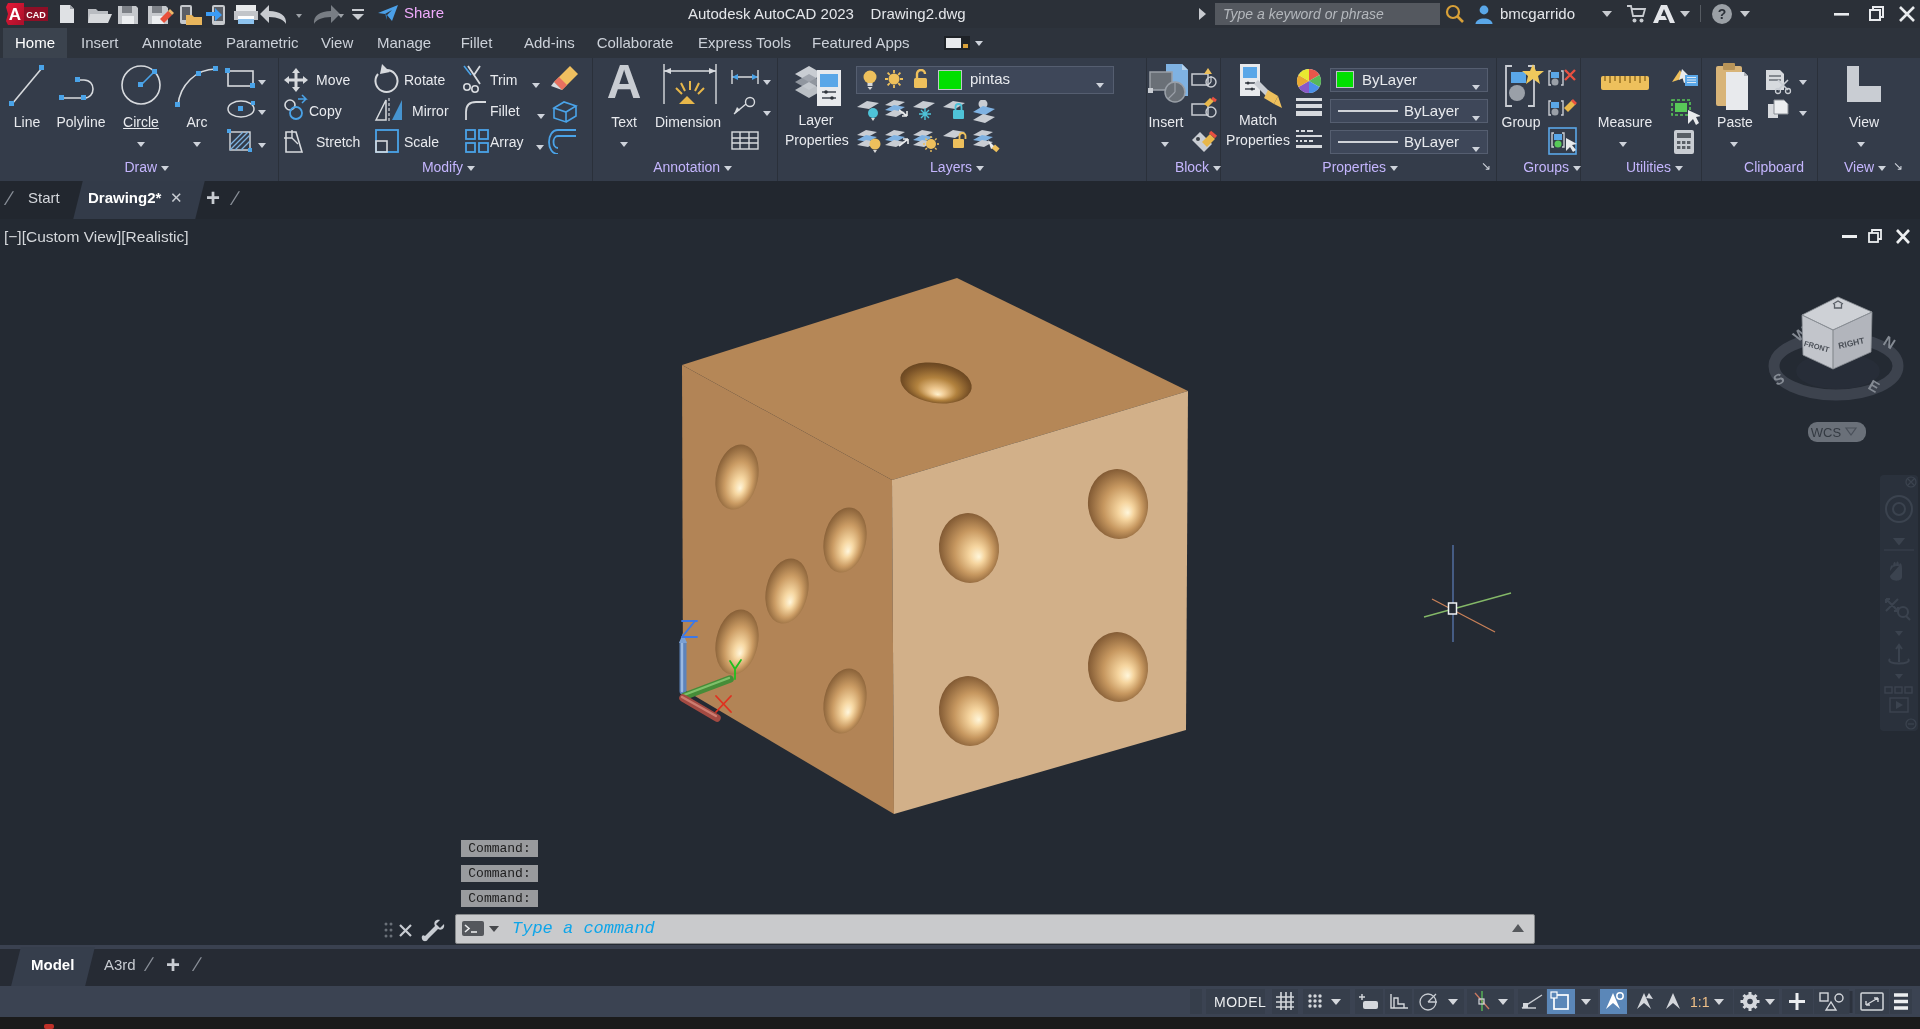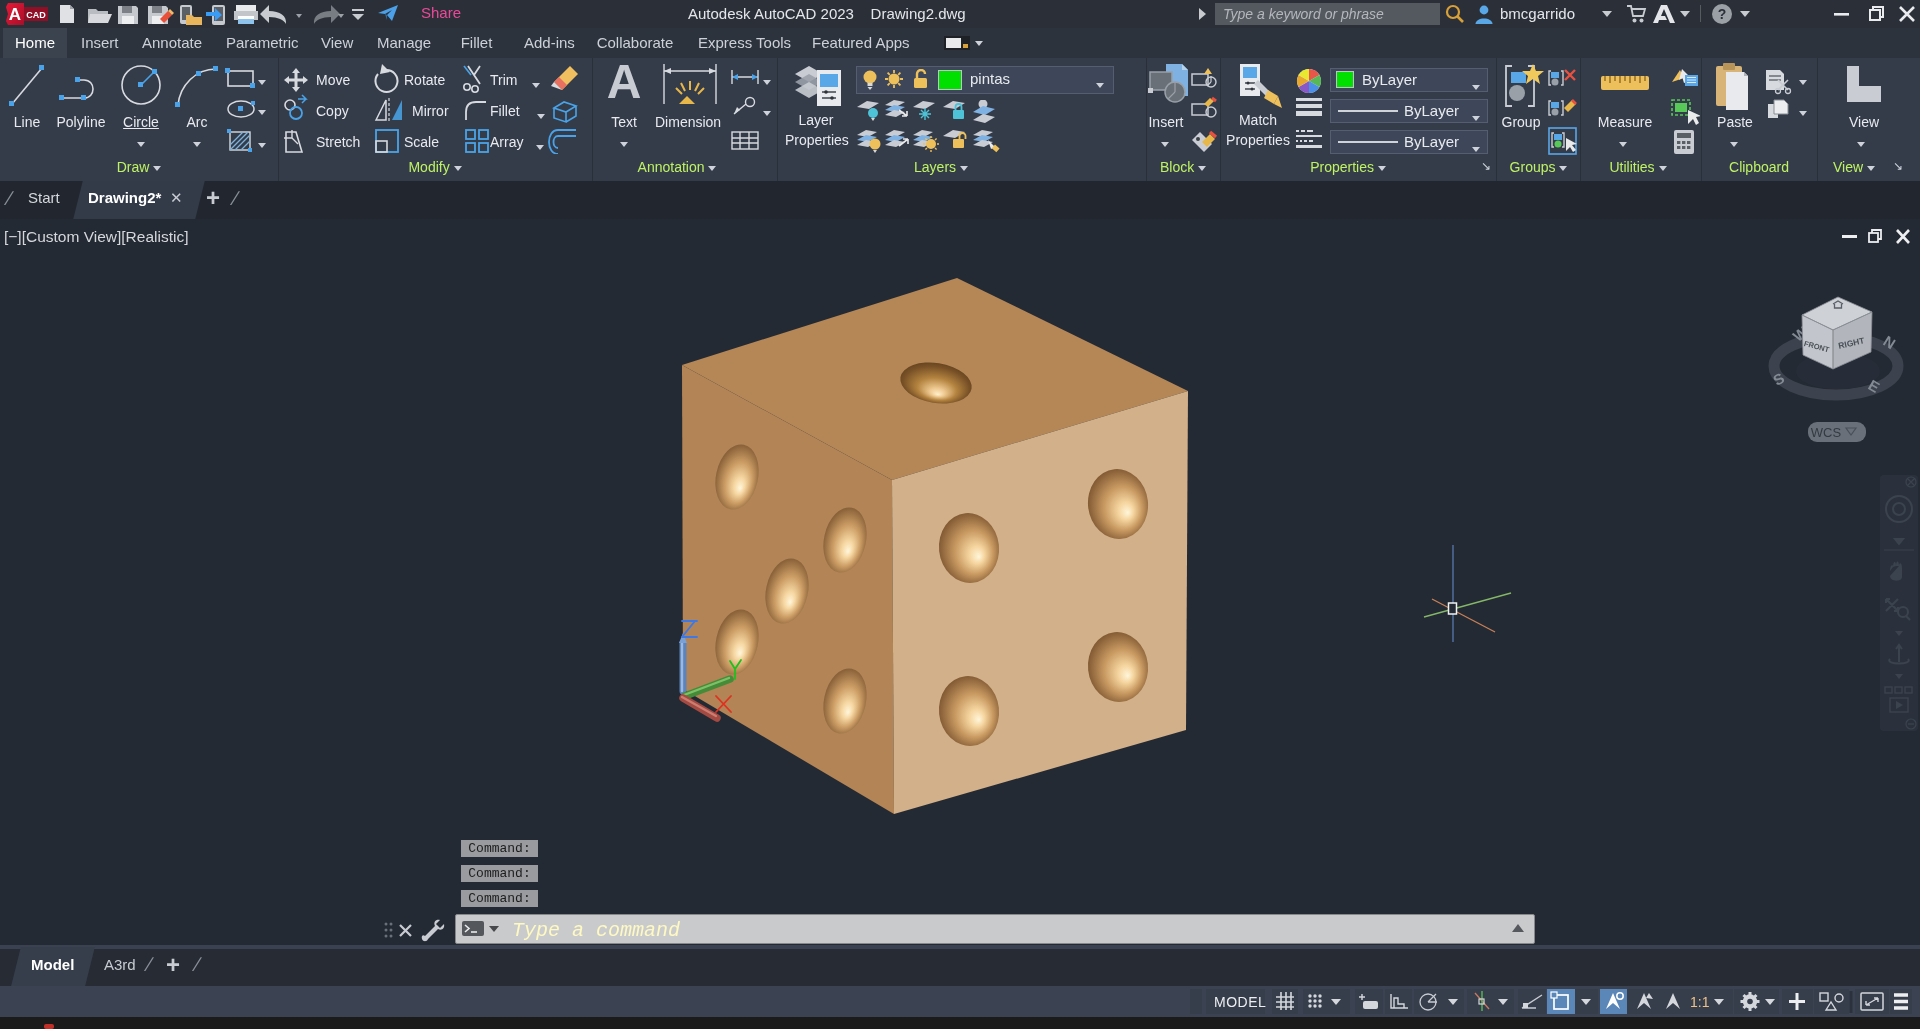--- a/index.html
+++ b/index.html
@@ -8,21 +8,21 @@
   #titlebar { position:absolute; left:0; top:0; width:1920px; height:28px; background:#2b3038; }
   #menurow { position:absolute; left:0; top:28px; width:1920px; height:30px; background:#2d333c; }
   #ribbon { position:absolute; left:0; top:58px; width:1920px; height:123px; background:#343c4a; }
   #filetabs { position:absolute; left:0; top:181px; width:1920px; height:38px; background:#22272f; }
   #viewport { position:absolute; left:0; top:219px; width:1920px; height:728px; background:#242a33; }
   #modeltabs { position:absolute; left:0; top:947px; width:1920px; height:39px; background:#262b34; }
   #statusbar { position:absolute; left:0; top:986px; width:1920px; height:31px; background:#3b4352; }
   #bottombar { position:absolute; left:0; top:1017px; width:1920px; height:12px; background:#1b1b1b; }
   .mtab { position:absolute; top:0; height:30px; line-height:30px; color:#ccd1d9; font-size:15px; text-align:center; white-space:nowrap; }
   .mtab.active { background:#3b434e; color:#fff; }
-  .plabel { position:absolute; height:20px; line-height:20px; color:#bef264; font-size:14px; text-align:center; white-space:nowrap; }
+  .plabel { position:absolute; height:20px; line-height:20px; color:#c4b5fd; font-size:14px; text-align:right; white-space:nowrap; }
   .psep { position:absolute; top:0; width:1px; height:123px; background:#2a303a; }
   .rtext { color:#e8eaee; font-size:14px; }
   .caret { display:inline-block; width:0; height:0; border-left:4px solid transparent; border-right:4px solid transparent; border-top:5px solid #ced3db; vertical-align:middle; }
 </style>
 </head>
 <body>
 <div id="titlebar">
 
   <svg class="abs" style="left:6px;top:3px" width="42" height="22" viewBox="0 0 42 22">
     <defs>
@@ -75,21 +75,21 @@
     <path d="M282 11 L288 11 L285 15 Z" fill="#9da1a7"></path>
 
     <rect x="296" y="6" width="12" height="2" fill="#c8cbd0"></rect>
       <path d="M296 11 L308 11 L302 17 Z" fill="#c8cbd0"></path>
   </svg>
 
   <svg class="abs" style="left:378px;top:5px" width="22" height="18" viewBox="0 0 22 18">
       <path d="M0 8 L20 0 L14 16 L9 10 L14 5 L7 9 Z" fill="#4ba0e8"></path>
       <path d="M7 9 L9 10 L9 15 Z" fill="#2d6ea8"></path>
     </svg>
-  <div class="abs" style="left:421px;top:4px;font-size:15px;color:#ec4899;">Share</div>
+  <div class="abs" style="left:404px;top:4px;font-size:15px;color:#f0abfc;">Share</div>
 
   <div class="abs" style="left:688px;top:5px;font-size:15px;color:#e4e6ea;">Autodesk AutoCAD 2023&nbsp;&nbsp;&nbsp;&nbsp;Drawing2.dwg</div>
 
   <div class="abs" style="left:1199px;top:8px;width:0;height:0;border-top:6px solid transparent;border-bottom:6px solid transparent;border-left:7px solid #c8cbd0;"></div>
   <div class="abs" style="left:1215px;top:3px;width:225px;height:22px;background:#54585f;color:#b4b8bd;font-style:italic;font-size:14px;line-height:22px;padding-left:8px;">Type a keyword or phrase</div>
   <svg class="abs" style="left:1445px;top:4px" width="20" height="20" viewBox="0 0 20 20">
       <circle cx="8" cy="8" r="6" fill="none" stroke="#d8a038" stroke-width="2.2"></circle>
       <line x1="12.5" y1="12.5" x2="18" y2="18" stroke="#d8a038" stroke-width="2.6"></line>
     </svg>
   <svg class="abs" style="left:1474px;top:4px" width="20" height="20" viewBox="0 0 20 20">
@@ -217,21 +217,21 @@
           <rect x="188" y="13" width="9" height="9"></rect>
           <rect x="201" y="13" width="9" height="9"></rect>
         </g>
     <path d="M280 18 C274 18 274 6 280 6 L298 6 M280 24 C268 24 268 0 280 0 L298 0" stroke="#4aa3e8" stroke-width="1.8" fill="none"></path>
     </g>
   </svg>
   <div class="abs rtext" style="left:316px;top:14px;">Move</div>
   <div class="abs rtext" style="left:404px;top:14px;">Rotate</div>
   <div class="abs rtext" style="left:490px;top:14px;">Trim</div>
   <div class="abs" style="left:532px;top:18px;"><span class="caret"></span></div>
-  <div class="abs rtext" style="left:316px;top:45px;text-align:center;">Copy</div>
+  <div class="abs rtext" style="left:309px;top:45px;text-align:center;">Copy</div>
   <div class="abs rtext" style="left:404px;top:45px;margin-left:8px;">Mirror</div>
   <div class="abs rtext" style="left:490px;top:45px;">Fillet</div>
   <div class="abs" style="left:537px;top:49px;"><span class="caret"></span></div>
   <div class="abs rtext" style="left:316px;top:76px;">Stretch</div>
   <div class="abs rtext" style="left:404px;top:76px;">Scale</div>
   <div class="abs rtext" style="left:490px;top:76px;">Array</div>
   <div class="abs" style="left:536px;top:80px;"><span class="caret"></span></div>
   <div class="plabel" style="left:395px;top:99px;width:80px;">Modify <span class="caret"></span></div>
 
   <div class="abs" style="left:602px;top:-4px;font-size:48px;color:#c8ccd2;font-weight:bold;width:44px;text-align:center;">A</div>
@@ -672,21 +672,21 @@
     <path d="M17 9 L28 20 M28 9 L17 20" stroke="#c8ccd2" stroke-width="2.2"></path>
     <path d="M42 20 L52 10 C50 6 53 3 57 4 L53 8 L57 12 L61 8 C62 12 59 15 55 13 L45 23 C44 26 40 26 39 23 C38 20 40 18 42 20 Z" fill="#c8ccd2"></path>
   </svg>
   <div class="abs" style="left:455px;top:695px;width:1080px;height:30px;background:#c9cacc;border:1px solid #86888a;border-radius:2px;"></div>
   <svg class="abs" style="left:462px;top:701px" width="40" height="18" viewBox="0 0 40 18">
     <rect x="0" y="1" width="22" height="15" rx="2" fill="#54575c"></rect>
       <path d="M3 5 L7 8.5 L3 12" stroke="#e8eaec" stroke-width="1.6" fill="none"></path>
       <line x1="9" y1="12" x2="15" y2="12" stroke="#e8eaec" stroke-width="1.6"></line>
     <path d="M27 6 L37 6 L32 12 Z" fill="#46484c"></path>
   </svg>
-  <div class="abs" style="left:512px;top:700px;font-family:'Liberation Mono',monospace;font-style:italic;font-size:20px;color:#fef9c3;">Type a command</div>
+  <div class="abs" style="left:512px;top:700px;font-family:'Liberation Mono',monospace;font-style:italic;font-size:17px;color:#0ea5e9;">Type a command</div>
   <div class="abs" style="left:1512px;top:705px;width:0;height:0;border-left:6px solid transparent;border-right:6px solid transparent;border-bottom:8px solid #55585c;"></div>
 </div>
 <div id="modeltabs">
     <div class="abs" style="left:0;top:-2px;width:1920px;height:4px;background:#3a4150;"></div>
   <div class="abs" style="left:16px;top:0;width:74px;height:39px;background:#363e4c;transform:skewX(-14deg);"></div>
   <div class="abs" style="left:31px;top:9px;font-size:15px;font-weight:bold;color:#fff;">Model</div>
   <div class="abs" style="left:104px;top:9px;font-size:15px;color:#c8ccd2;">A3rd</div>
   <div class="abs" style="left:148px;top:6px;width:14px;height:26px;color:#8a9099;font-size:20px;">∕</div>
   <div class="abs" style="left:166px;top:4px;font-size:24px;color:#c8ccd2;font-weight:bold;">+</div>
   <div class="abs" style="left:196px;top:6px;width:14px;height:26px;color:#8a9099;font-size:20px;">∕</div>

